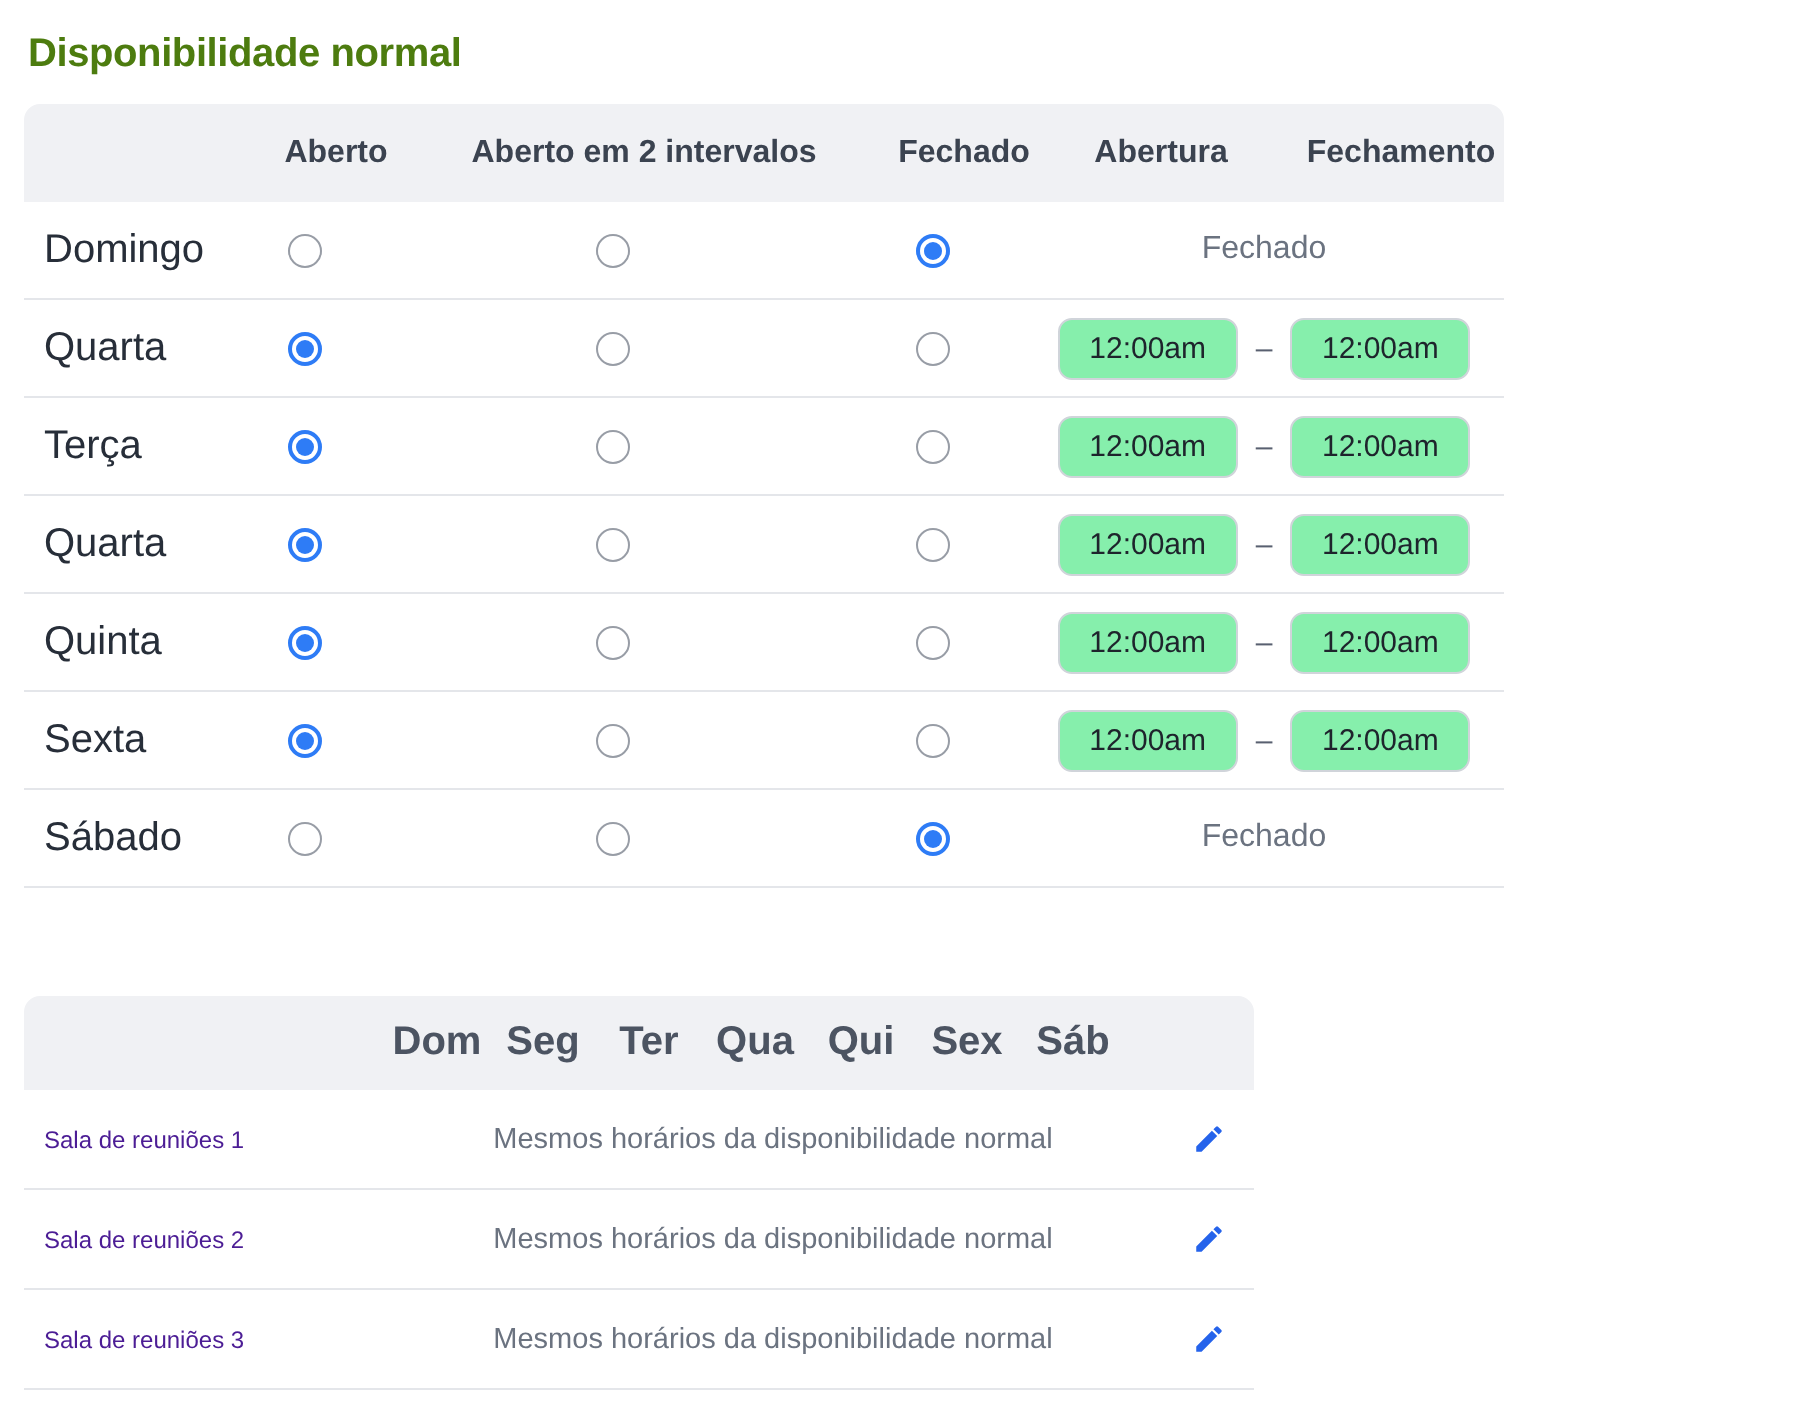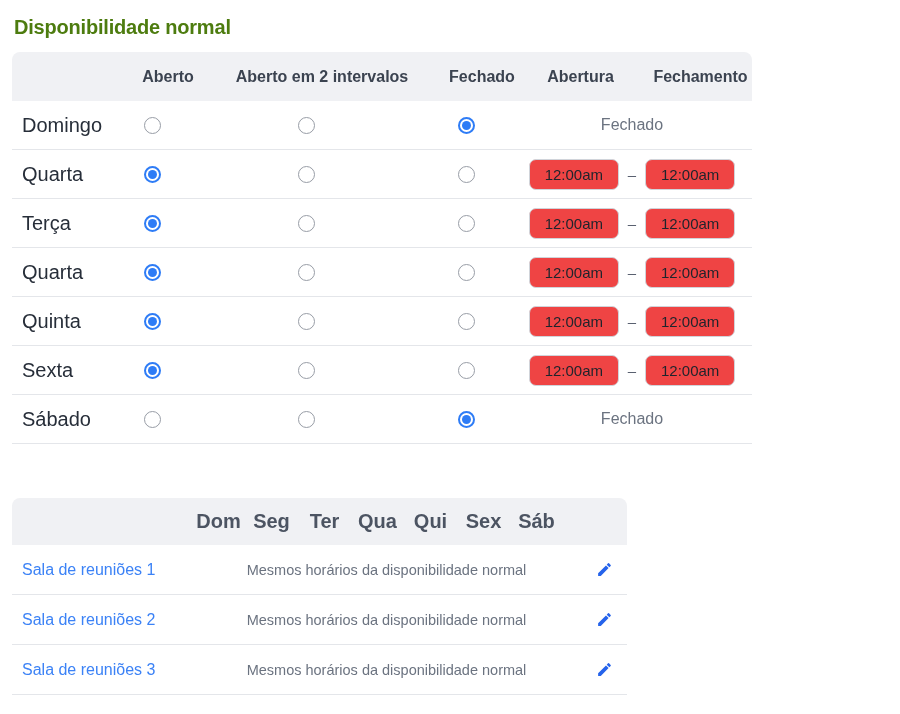--- a/index.html
+++ b/index.html
@@ -76,21 +76,21 @@
     display: flex;
     align-items: center;
     justify-content: center;
     gap: 9px;
     width: 100%;
   }
   .time-input {
     width: 90px; height: 31px;
     border: 1px solid #d0d4da;
     border-radius: 7px;
-    background: #ef4444;
+    background: #86efac;
     text-align: center;
     font-size: 15px;
     color: #1e242c;
     font-family: "Liberation Sans", "DejaVu Sans", sans-serif;
     outline: none;
   }
   .dash { color: #596070; font-size: 15px; }
   .closed-label {
     display: block;
     width: 100%;
@@ -116,22 +116,22 @@
   }
   .room-row {
     display: grid;
     grid-template-columns: 180px repeat(7, 53px) 64px;
     align-items: center;
     height: 50px;
     border-bottom: 1px solid var(--border);
   }
   .room-name {
     padding-left: 10px;
-    font-size: 16px;
-    color: #3b82f6;
+    font-size: 12px;
+    color: #4c1d95;
   }
   .room-schedule {
     grid-column: 2 / 9;
     text-align: center;
     padding-left: 18px;
     font-size: 14.5px;
     color: var(--text_gray);
   }
   .edit-btn {
     grid-column: 9;

